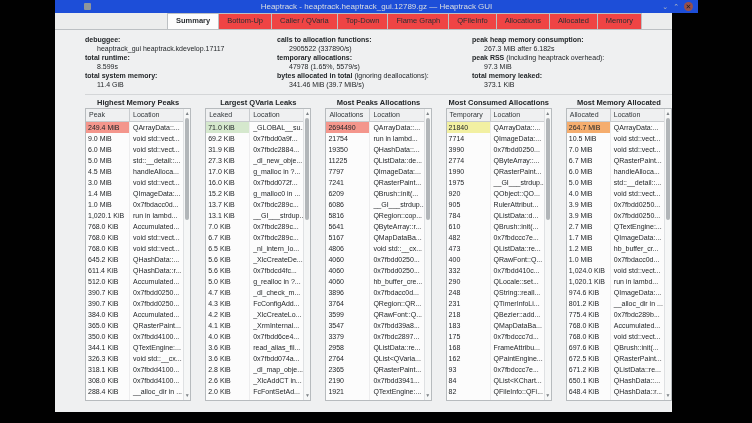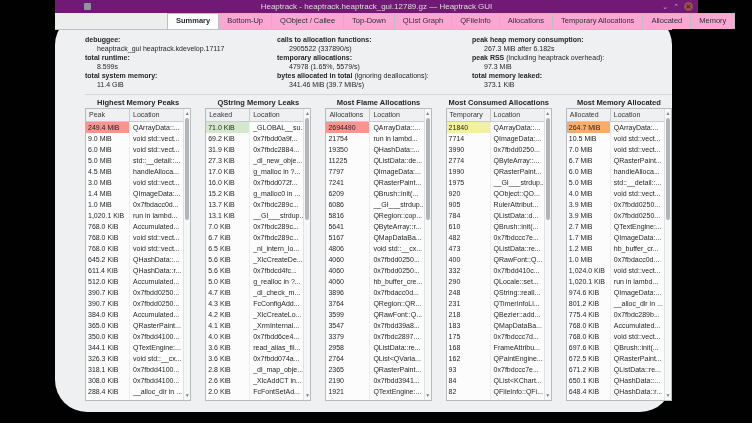--- a/index.html
+++ b/index.html
@@ -2,40 +2,40 @@
 <html><head>
 <meta charset="utf-8">
 <style>
   * { margin:0; padding:0; box-sizing:border-box; }
   html,body { width:752px; height:423px; overflow:hidden; background:#010101;
               font-family:"Liberation Sans", sans-serif; }
   .desktop { position:relative; width:752px; height:423px; background:#010101; }
 
   
   .titlebar { position:absolute; left:55px; top:0; width:643px; height:13px;
-              background:#701a75; display:flex; align-items:center;padding-left:25px; }
+              background:#1d4ed8; display:flex; align-items:center;padding-left:25px; }
   .tb-title { position:absolute; left:0; right:0; text-align:center;
               color:#dcdfe1; font-size:8px; line-height:13px; white-space:nowrap; }
   .app-icon { position:relative; z-index:2; width:7px; height:7px; margin-left:4px;
               background:#8f969b; border-radius:1px; }
   .tb-controls { position:relative; z-index:2; margin-left:auto; display:flex;
                  align-items:center; gap:5px; padding-right:5px; }
   .tb-btn { color:#b9bec2; font-size:7px; line-height:9px; }
   .tb-close { width:9px; height:9px; border-radius:50%; background:#99504b;
               color:#1d2124; font-size:7px; line-height:9px; text-align:center; }
 
   
   .window { position:absolute; left:55px; top:13px; width:617px; height:399px;
-            background:#eff0f1; color:#232629;border-radius:32px; }
+            background:#eff0f1; color:#232629; }
 
   .tabbar { position:absolute; left:0; top:0; right:0; height:17px;
             display:flex; align-items:flex-end; padding-left:112px;
             border-bottom:1px solid #bcc0c3; background:#eceded; }
   .tab { font-size:7.5px; line-height:14px; height:16px; padding:0 8px;
-         border:1px solid #bcc0c3; border-bottom:none; background:#f9a8d4;
+         border:1px solid #bcc0c3; border-bottom:none; background:#ef4444;
          color:#2b2f33; white-space:nowrap; }
   .tab + .tab { border-left:none; }
   .tab.selected { background:#fcfcfc; font-weight:bold; }
 
   
   .summary { position:absolute; left:30px; top:22px; right:6px; height:58px;
              font-size:7px; }
   .sum-col { position:absolute; top:0; white-space:nowrap; }
   .sum-label { font-weight:bold; line-height:9px; }
   .sum-label .note { font-weight:normal; }
@@ -82,26 +82,25 @@
       <span class="tb-btn">⌄</span>
       <span class="tb-btn">⌃</span>
       <span class="tb-close">✕</span>
     </div>
   </div>
 
   <div class="window">
     <div class="tabbar">
         <div class="tab selected">Summary</div>
         <div class="tab">Bottom-Up</div>
-        <div class="tab">QObject / Callee</div>
+        <div class="tab">Caller / QVaria</div>
         <div class="tab">Top-Down</div>
-        <div class="tab">QList Graph</div>
+        <div class="tab">Flame Graph</div>
         <div class="tab">QFileInfo</div>
         <div class="tab">Allocations</div>
-        <div class="tab">Temporary Allocations</div>
         <div class="tab">Allocated</div>
         <div class="tab">Memory</div>
       </div>
 
     <div class="summary">
       <div class="sum-col" style="left:0">
           <div class="sum-label"><span>debuggee:</span></div>
           <div class="sum-value">heaptrack_gui heaptrack.kdevelop.17117</div>
           <div class="sum-label"><span>total runtime:</span></div>
           <div class="sum-value">8.599s</div>
@@ -245,21 +244,21 @@
               </div>
             </div>
             <div class="scrollbar">
               <div class="sb-up">▲</div>
               <div class="sb-thumb"></div>
               <div class="sb-down">▼</div>
             </div>
           </div>
         </div>
         <div class="panel">
-          <div class="panel-title">QString Memory Leaks</div>
+          <div class="panel-title">Largest QVaria Leaks</div>
           <div class="table">
             <div class="tcols">
               <div class="thead">
                 <div class="th val">Leaked</div>
                 <div class="th loc">Location</div>
               </div>
               <div class="rows">
                 <div class="row">
                   <div class="cell val" style="background: rgb(213, 232, 205);">71.0 KiB</div>
                   <div class="cell loc">_GLOBAL__su...</div>
@@ -367,21 +366,21 @@
               </div>
             </div>
             <div class="scrollbar">
               <div class="sb-up">▲</div>
               <div class="sb-thumb"></div>
               <div class="sb-down">▼</div>
             </div>
           </div>
         </div>
         <div class="panel">
-          <div class="panel-title">Most Flame Allocations</div>
+          <div class="panel-title">Most Peaks Allocations</div>
           <div class="table">
             <div class="tcols">
               <div class="thead">
                 <div class="th val">Allocations</div>
                 <div class="th loc">Location</div>
               </div>
               <div class="rows">
                 <div class="row">
                   <div class="cell val" style="background: rgb(244, 150, 140);">2694490</div>
                   <div class="cell loc">QArrayData::...</div>

